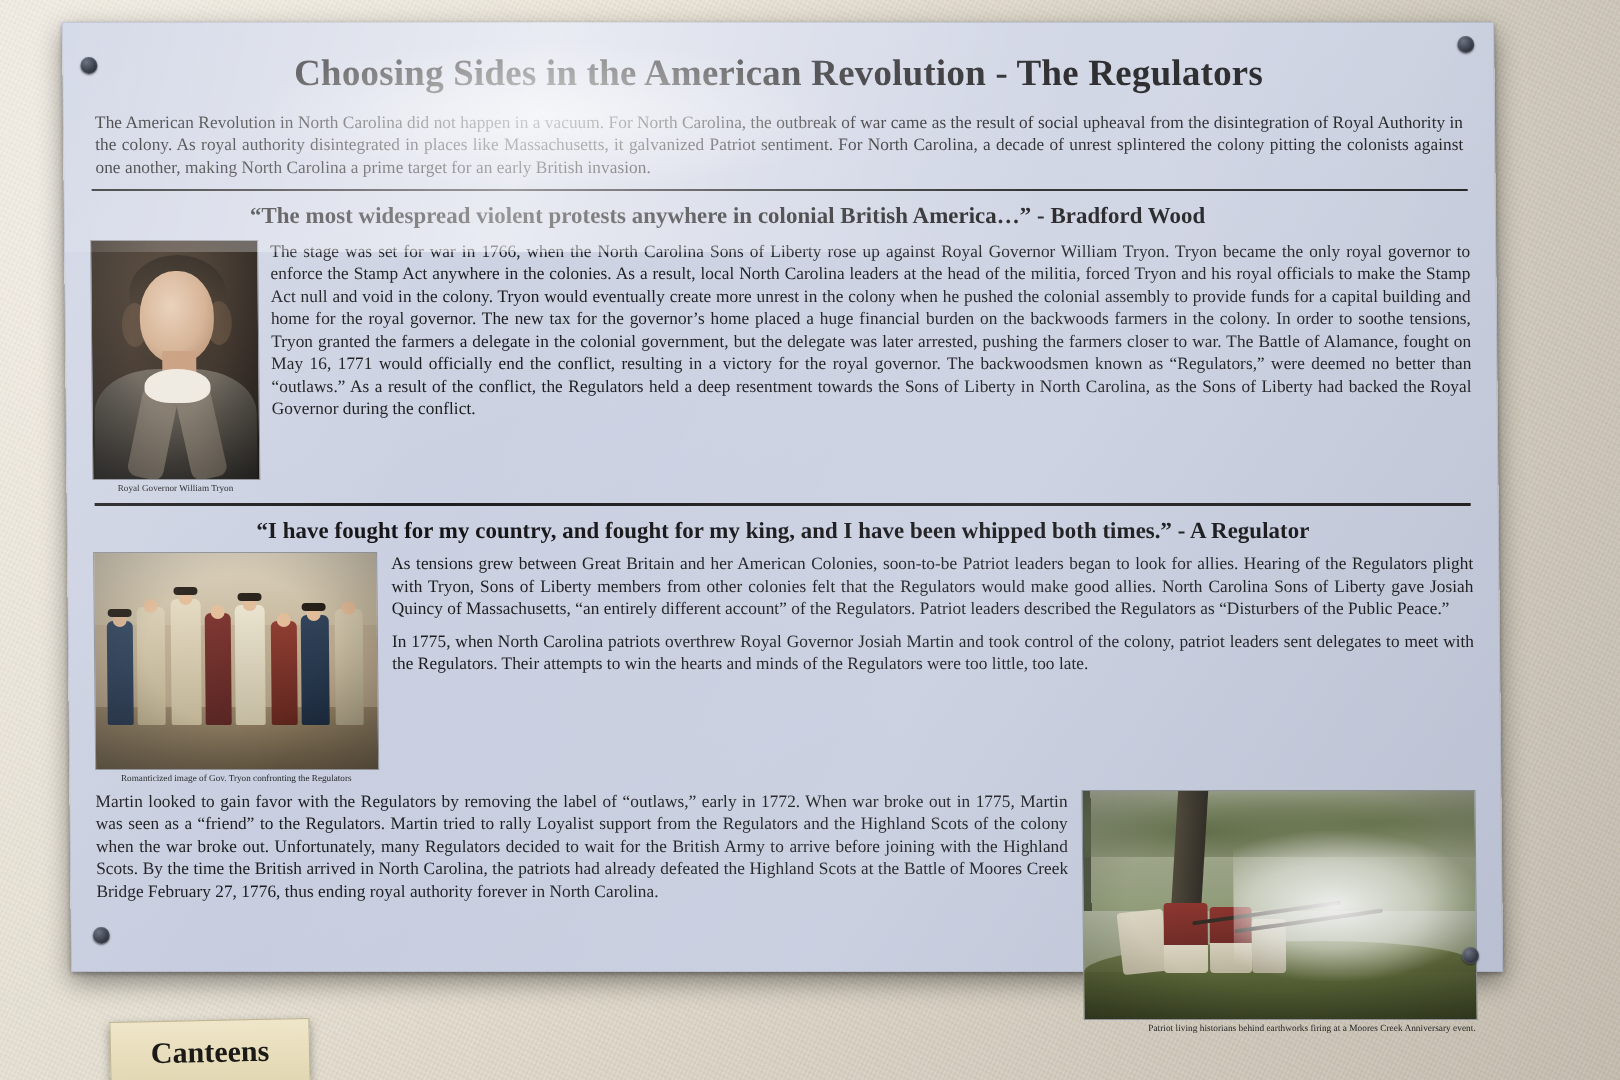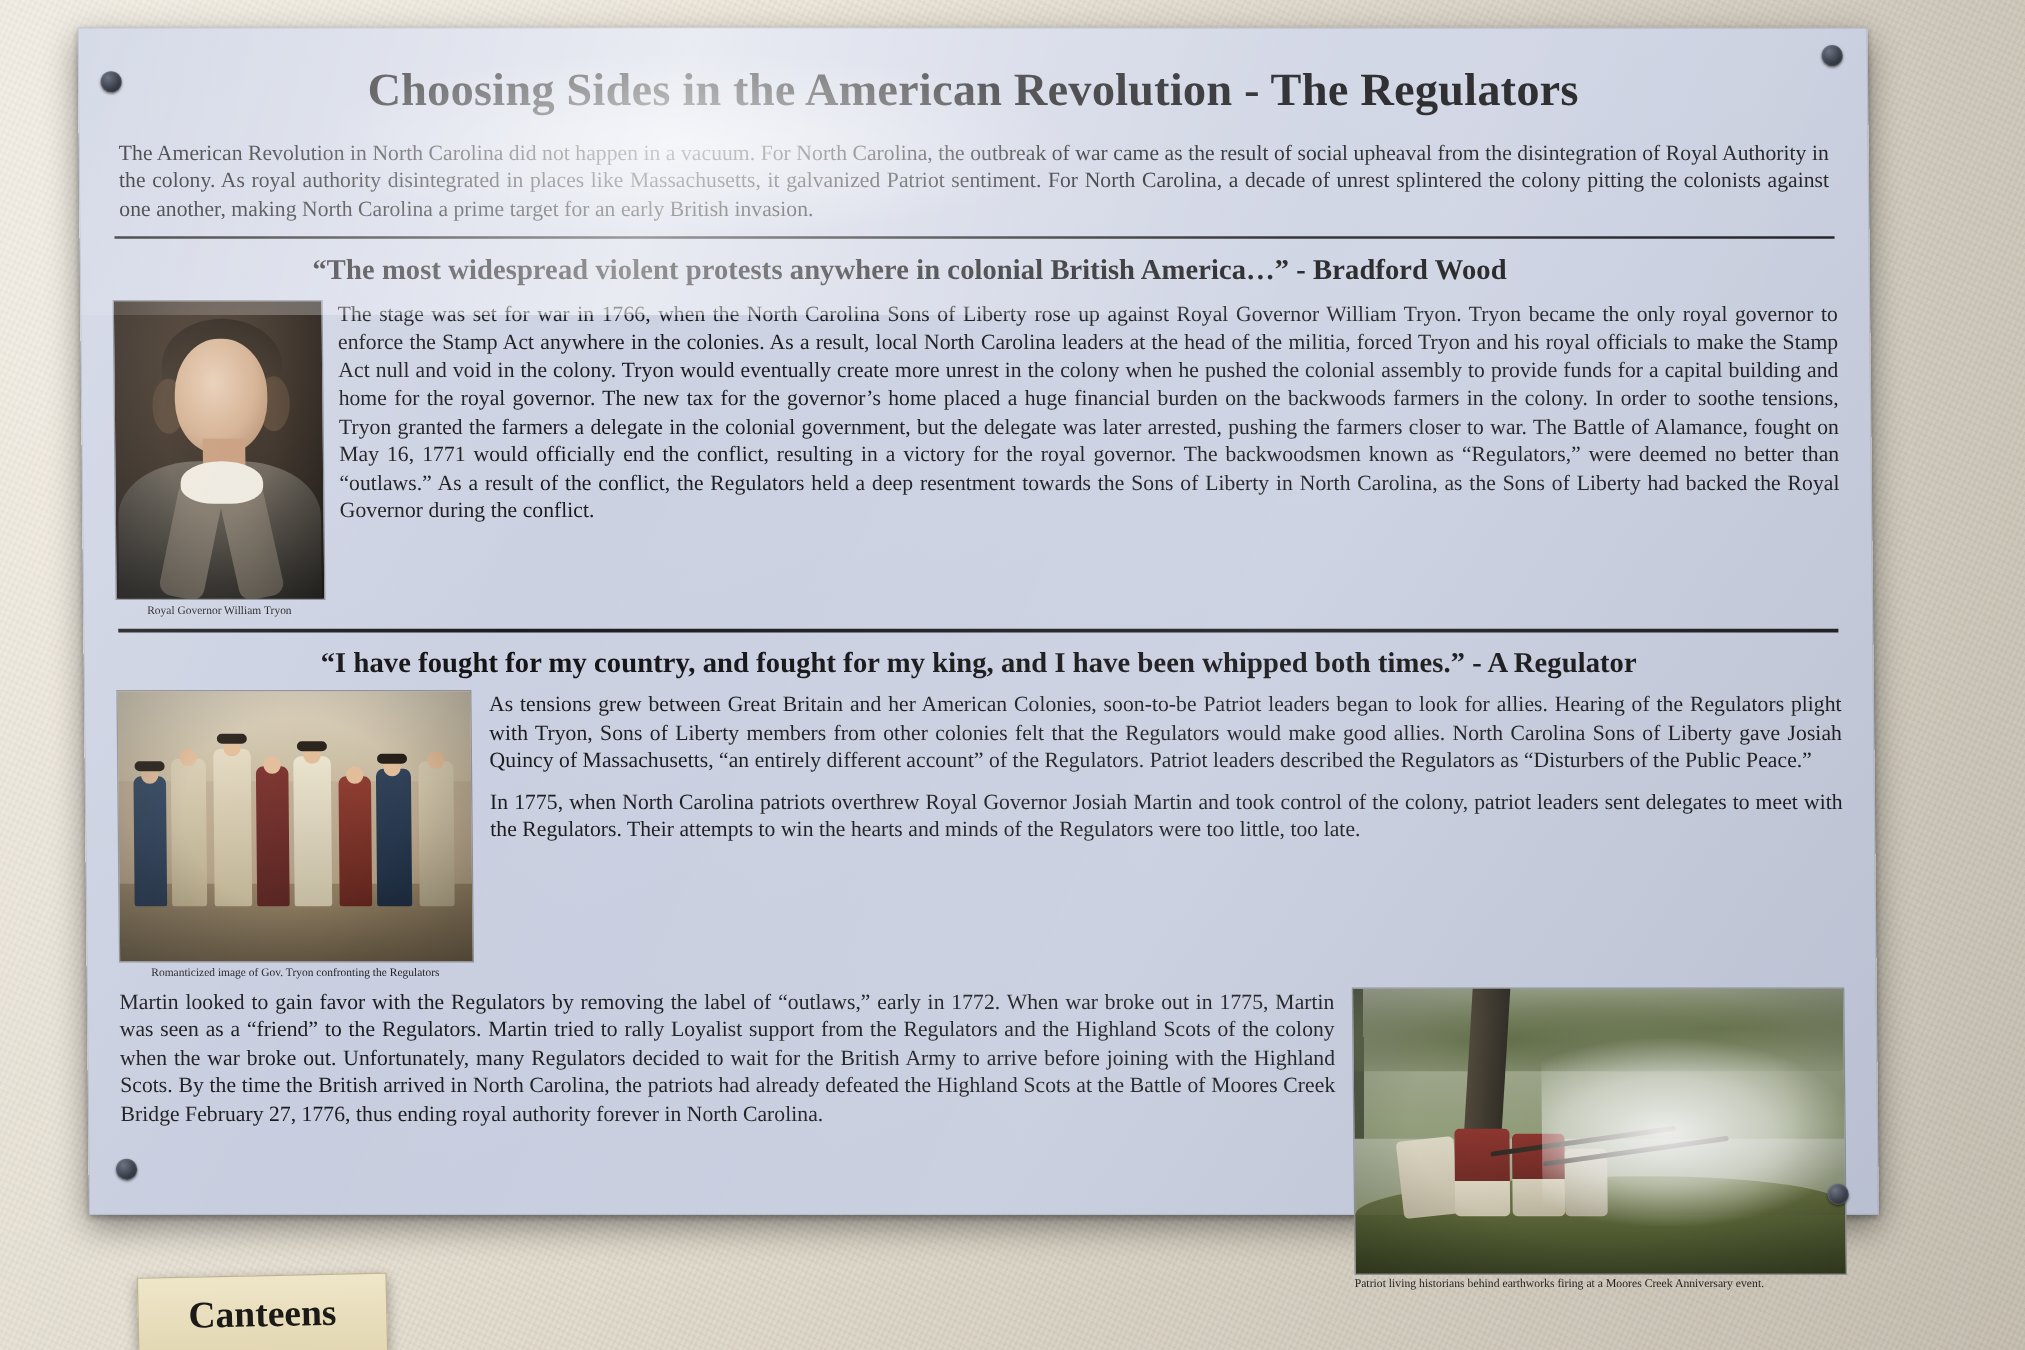--- a/index.html
+++ b/index.html
@@ -323,21 +323,21 @@
   .left-fig-col { width: 282px; flex: 0 0 282px; }
   .right-col { flex: 1 1 auto; }
 
   .lower-flow { margin-top: 6px; }
   .photo-float {
     float: right;
     margin: 0 0 6px 14px;
   }
   .photo-caption {
     font-size: 9.4px;
-    text-align: left;
+    text-align: right;
     line-height: 1.2;
     margin-top: 3px;
     color: #1f1f22;
     width: 392px;
   }
 
   
   .canteens {
     position: absolute;
     left: 110px;

